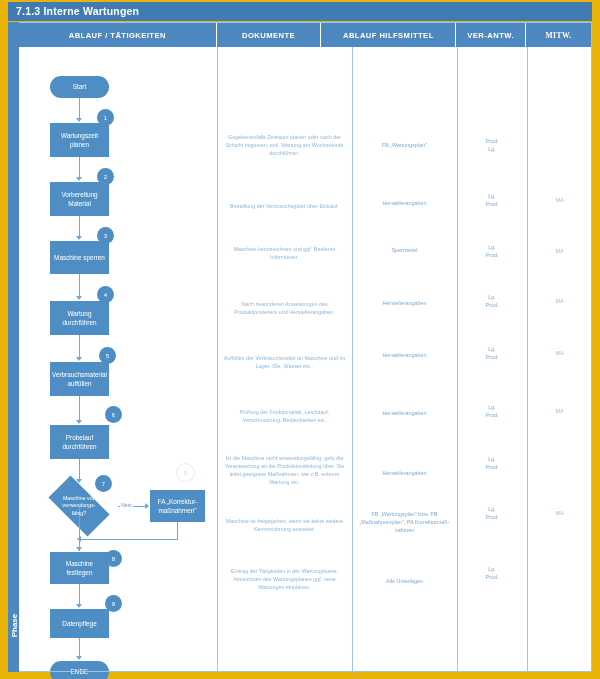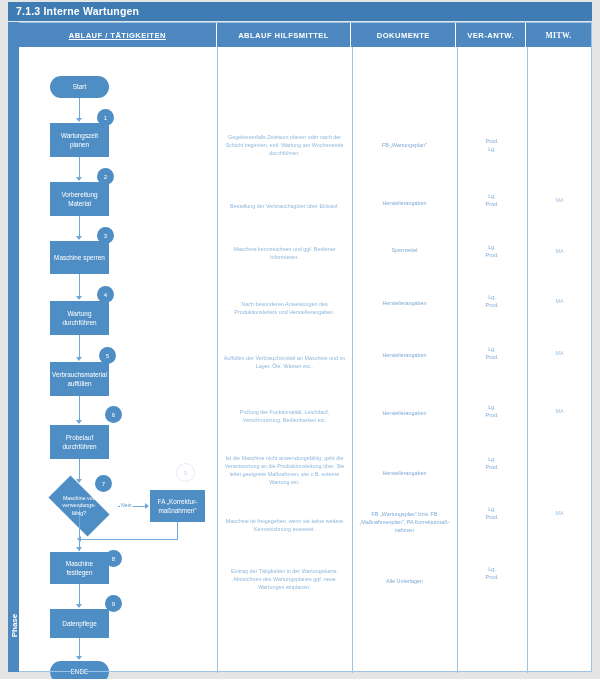--- a/index.html
+++ b/index.html
@@ -9,21 +9,21 @@
   }
   body {
     font-family: "Liberation Sans", sans-serif;
     -webkit-font-smoothing: antialiased;
   }
   #page {
     position: relative;
     width: 600px;
     height: 679px;
     overflow: hidden;
-    background: #e5e5e5;
+    background: #eab308;
   }
 
   
   #title-bar {
     position: absolute;
     left: 8px;
     top: 2px;
     width: 584px;
     height: 19px;
     background: #3f7cb4;
@@ -88,21 +88,21 @@
     display: flex;
     align-items: center;
     justify-content: center;
     box-sizing: border-box;
     border-right: 1px solid #ffffff;
     text-align: center;
   }
   .hcell:last-child { border-right: none; font-family: Liberation Serif, serif; }
 
   
-  .c0 { width: 198px; text-decoration: underline; }
+  .c0 { width: 198px; }
   .c1 { width: 135px; }
   .c2 { width: 105px; }
   .c3 { width: 70px; }
   .c4 { width: 65px; }
 
   
   .vline {
     position: absolute;
     top: 24px;
     width: 1px;
@@ -244,22 +244,22 @@
   <div id="title-bar">7.1.3 Interne Wartungen</div>
 
   <div id="phase-band">
     <div id="phase-label">Phase</div>
   </div>
 
   <div id="table">
 
     <div id="header-row">
       <div class="hcell c0">ABLAUF / TÄTIGKEITEN</div>
+      <div class="hcell c2">DOKUMENTE</div>
       <div class="hcell c1">ABLAUF HILFSMITTEL</div>
-      <div class="hcell c2">DOKUMENTE</div>
       <div class="hcell c3">VER-ANTW.</div>
       <div class="hcell c4">MITW.</div>
     </div>
 
     <div class="vline" style="left:198px"></div>
     <div class="vline" style="left:333px"></div>
     <div class="vline" style="left:438px"></div>
     <div class="vline" style="left:508px"></div>
 
     <div id="flow">

